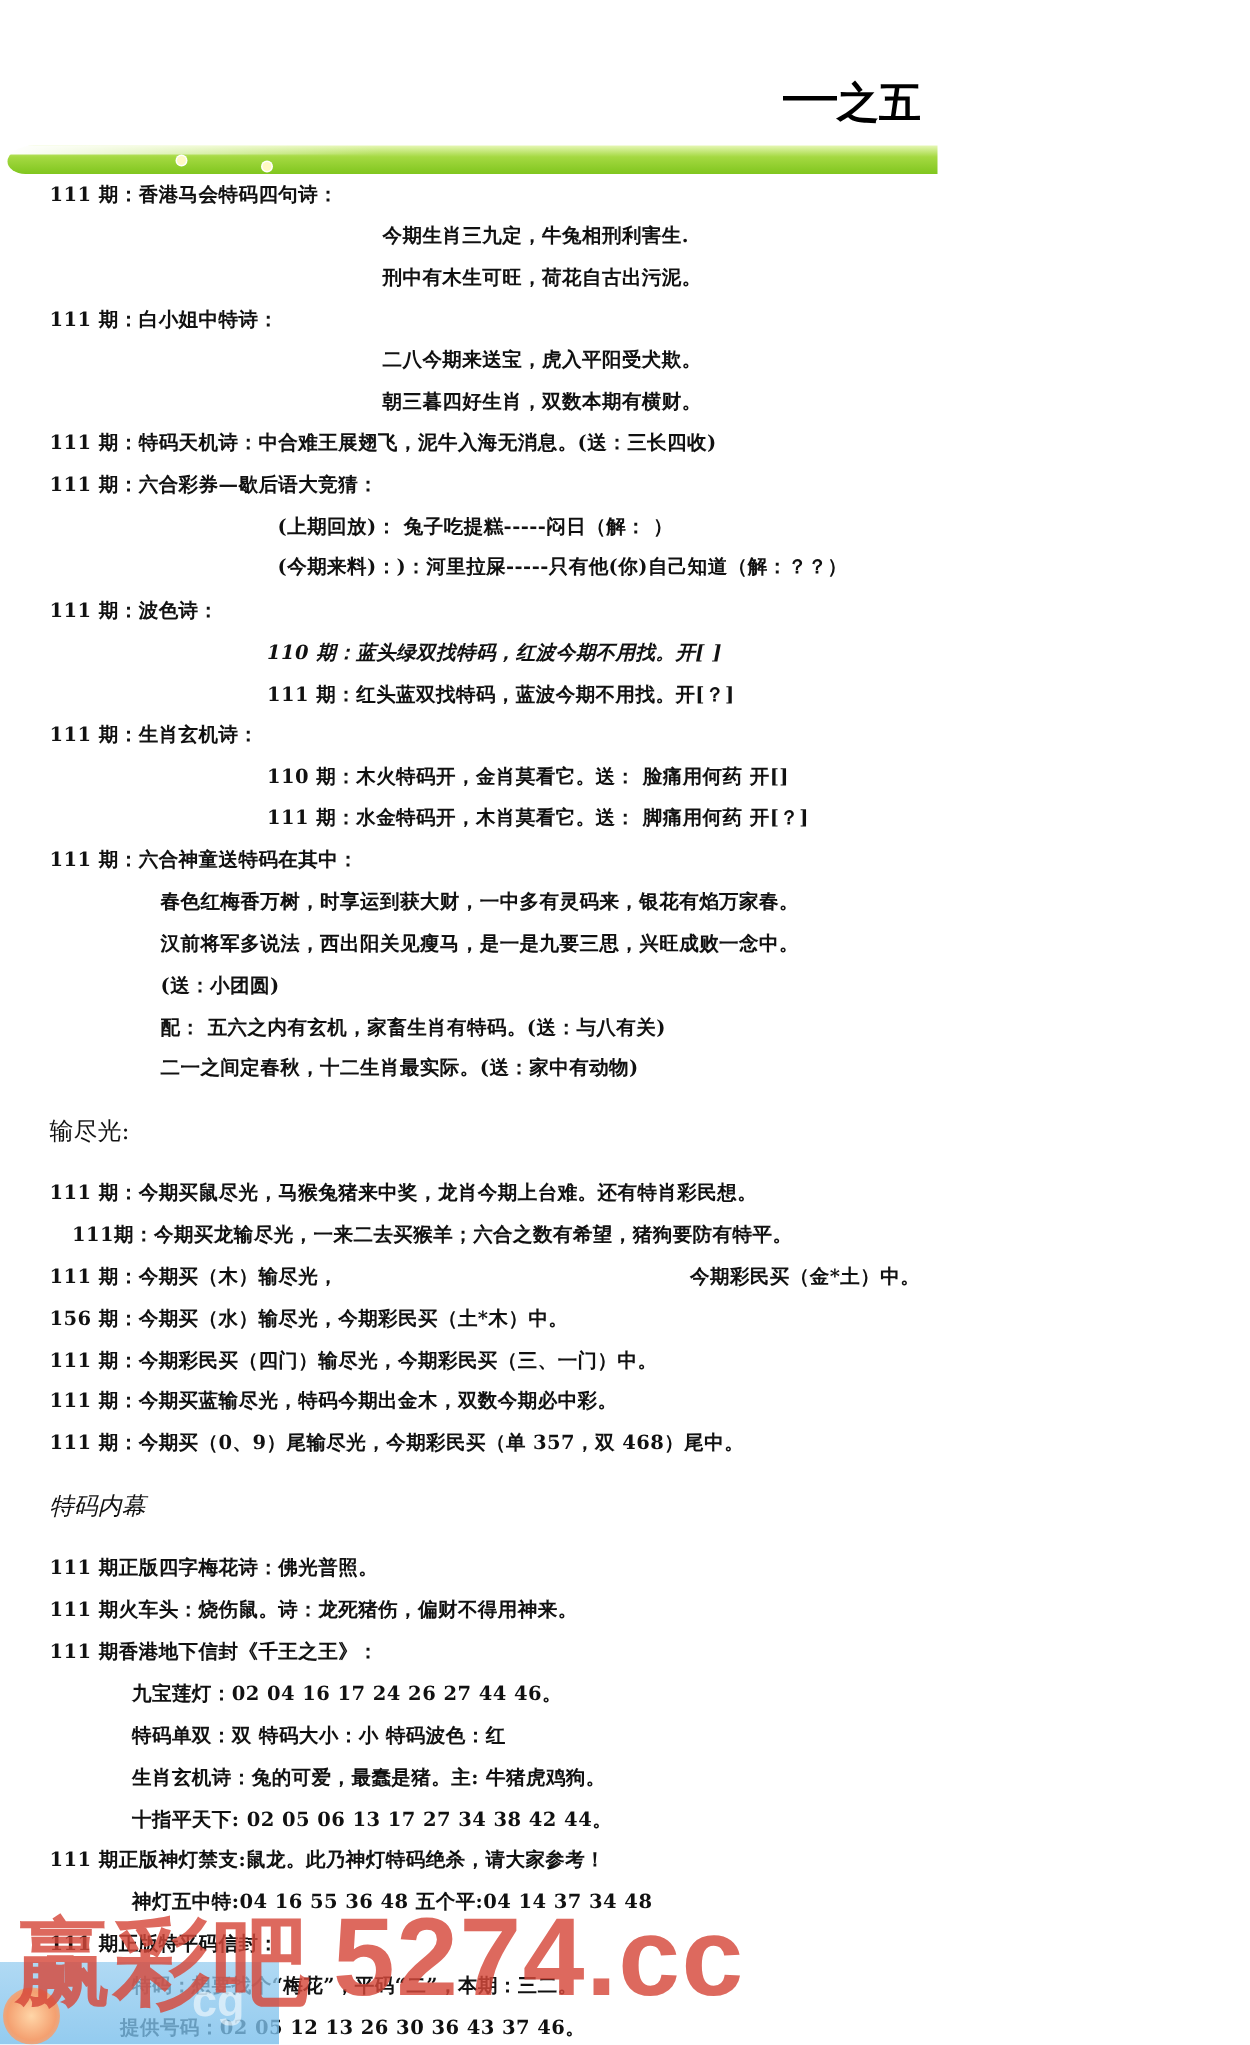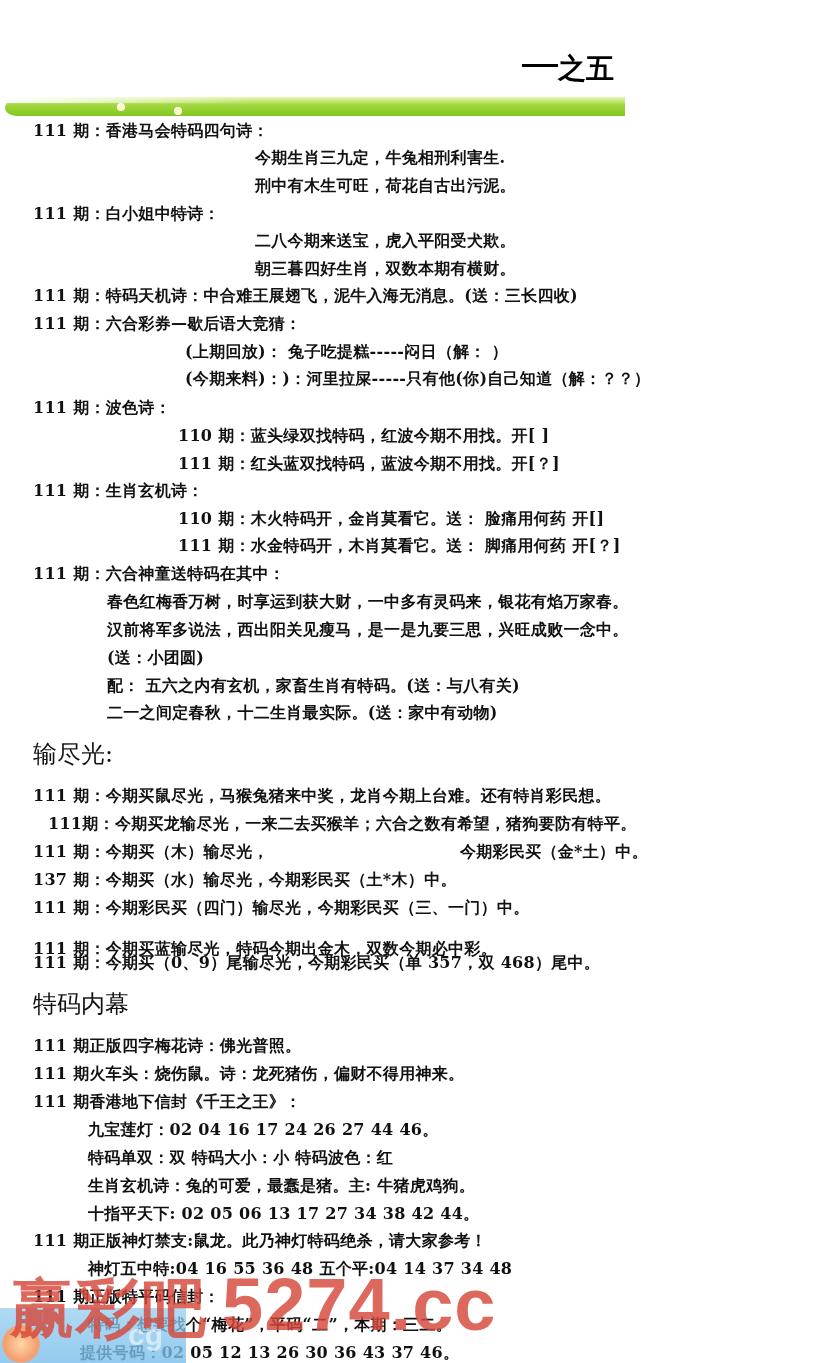--- a/index.html
+++ b/index.html
@@ -22,22 +22,22 @@
   .fineprint { position: absolute; left: 305px; top: 62px; font: 9px "DejaVu Sans", sans-serif; color: #b7b7b7; line-height: 11px; width: 260px; white-space: nowrap; overflow: hidden; }
 
   .grass { position: absolute; left: 5px; top: 97px; width: 620px; height: 19px;
            background: linear-gradient(180deg, #e6f7b5 0%, #a5d942 40%, #80c61e 100%);
            border-radius: 30px 0 0 20px / 18px 0 0 14px; }
   .grass::after { content: ""; position: absolute; left: 0; top: 0; width: 100%; height: 6px; background: linear-gradient(90deg, #fff 0%, rgba(255,255,255,0) 40%); border-radius: 30px 0 0 0; }
   .grass .flower { position: absolute; width: 6px; height: 6px; background: #fff9c4; border-radius: 50%; box-shadow: 0 0 0 1px #fff; }
 
   
   .content { position: absolute; left: 0; top: 118px; width: 833px; }
-  .line { position: absolute; white-space: nowrap; font-size: 16px; font-weight: bold; line-height: 20px; letter-spacing: 0.3px; }
-  .heading { position: absolute; white-space: nowrap; font-size: 24px; font-weight: normal; line-height: 28px; font-family: "DejaVu Serif", serif; }
+  .line { position: absolute; white-space: nowrap; font-size: 13px; font-weight: bold; line-height: 20px; letter-spacing: 0.3px; }
+  .heading { position: absolute; white-space: nowrap; font-size: 16px; font-weight: normal; line-height: 28px; font-family: "DejaVu Serif", serif; }
 
   
   .wm-bar { position: absolute; left: 0; top: 1308px; width: 186px; height: 55px; background: linear-gradient(180deg, rgba(150,205,240,0.75), rgba(120,190,235,0.8)); }
   .wm-circle { position: absolute; left: 2px; top: 1325px; width: 38px; height: 38px; border-radius: 50%; background: radial-gradient(circle, #ffd6a8 0%, #f4a070 60%, rgba(244,160,112,0.4) 100%); }
   .wm-sub { position: absolute; left: 128px; top: 1318px; font: bold 30px "Liberation Sans", sans-serif; color: rgba(255,255,255,0.55); text-align: center; }
   .wm-text { position: absolute; left: 10px; top: 1268px; font: bold 64px "DejaVu Sans", sans-serif; color: rgba(214, 72, 58, 0.82); letter-spacing: 2px; white-space: nowrap; line-height: 1; }
   .wm-text .site { font-family: "Liberation Sans", sans-serif; font-size: 74px; letter-spacing: 1px; margin-left: 14px; }
 </style>
 </head>
 <body>
@@ -62,45 +62,45 @@
   <div class="line" style="left:255px;top:113px;">二八今期来送宝，虎入平阳受犬欺。</div>
   <div class="line" style="left:255px;top:141px;">朝三暮四好生肖，双数本期有横财。</div>
 
   <div class="line" style="left:33px;top:168px;">111 期：特码天机诗：中合难王展翅飞，泥牛入海无消息。(送：三长四收)</div>
 
   <div class="line" style="left:33px;top:196px;">111 期：六合彩券—歇后语大竞猜：</div>
   <div class="line" style="left:185px;top:224px;">(上期回放)：  兔子吃提糕-----闷日（解：  ）</div>
   <div class="line" style="left:185px;top:251px;">(今期来料)：)：河里拉屎-----只有他(你)自己知道（解：？？）</div>
 
   <div class="line" style="left:33px;top:280px;">111 期：波色诗：</div>
-  <div class="line" style="left:178px;top:308px;">110 期：蓝头绿双找特码，红波今期不用找。开[   ]</div>
+  <div class="line" style="left:178px;top:308px;font-style:italic;">110 期：蓝头绿双找特码，红波今期不用找。开[   ]</div>
   <div class="line" style="left:178px;top:336px;">111 期：红头蓝双找特码，蓝波今期不用找。开[？]</div>
 
   <div class="line" style="left:33px;top:363px;">111 期：生肖玄机诗：</div>
   <div class="line" style="left:178px;top:391px;">110 期：木火特码开，金肖莫看它。送：  脸痛用何药      开[]</div>
   <div class="line" style="left:178px;top:418px;">111 期：水金特码开，木肖莫看它。送：  脚痛用何药      开[？]</div>
 
   <div class="line" style="left:33px;top:446px;">111 期：六合神童送特码在其中：</div>
   <div class="line" style="left:107px;top:474px;">春色红梅香万树，时享运到获大财，一中多有灵码来，银花有焰万家春。</div>
   <div class="line" style="left:107px;top:502px;">汉前将军多说法，西出阳关见瘦马，是一是九要三思，兴旺成败一念中。</div>
   <div class="line" style="left:107px;top:530px;">(送：小团圆)</div>
   <div class="line" style="left:107px;top:558px;">配：  五六之内有玄机，家畜生肖有特码。(送：与八有关)</div>
   <div class="line" style="left:107px;top:585px;">二一之间定春秋，十二生肖最实际。(送：家中有动物)</div>
 
   <div class="heading" style="left:33px;top:622px;">输尽光:</div>
   <div class="line" style="left:33px;top:668px;">111 期：今期买鼠尽光，马猴兔猪来中奖，龙肖今期上台难。还有特肖彩民想。</div>
   <div class="line" style="left:48px;top:696px;">111期：今期买龙输尽光，一来二去买猴羊；六合之数有希望，猪狗要防有特平。</div>
   <div class="line" style="left:33px;top:724px;">111 期：今期买（木）输尽光，</div>
   <div class="line" style="left:460px;top:724px;">今期彩民买（金*土）中。</div>
-  <div class="line" style="left:33px;top:752px;">137 期：今期买（水）输尽光，今期彩民买（土*木）中。</div>
+  <div class="line" style="left:33px;top:752px;">156 期：今期买（水）输尽光，今期彩民买（土*木）中。</div>
   <div class="line" style="left:33px;top:780px;">111 期：今期彩民买（四门）输尽光，今期彩民买（三、一门）中。</div>
-  <div class="line" style="left:33px;top:807px;margin-top:14px;">111 期：今期买蓝输尽光，特码今期出金木，双数今期必中彩。</div>
+  <div class="line" style="left:33px;top:807px;">111 期：今期买蓝输尽光，特码今期出金木，双数今期必中彩。</div>
   <div class="line" style="left:33px;top:835px;">111 期：今期买（0、9）尾输尽光，今期彩民买（单 357，双 468）尾中。</div>
 
-  <div class="heading" style="left:33px;top:872px;">特码内幕</div>
+  <div class="heading" style="left:33px;top:872px;font-style:italic;">特码内幕</div>
   <div class="line" style="left:33px;top:918px;">111 期正版四字梅花诗：佛光普照。</div>
   <div class="line" style="left:33px;top:946px;">111 期火车头：烧伤鼠。诗：龙死猪伤，偏财不得用神来。</div>
   <div class="line" style="left:33px;top:974px;">111 期香港地下信封《千王之王》：</div>
   <div class="line" style="left:88px;top:1002px;">九宝莲灯：02 04 16 17 24 26 27 44 46。</div>
   <div class="line" style="left:88px;top:1030px;">特码单双：双  特码大小：小 特码波色：红</div>
   <div class="line" style="left:88px;top:1058px;">生肖玄机诗：兔的可爱，最蠢是猪。主: 牛猪虎鸡狗。</div>
   <div class="line" style="left:88px;top:1086px;">十指平天下: 02 05 06 13 17 27 34 38 42 44。</div>
   <div class="line" style="left:33px;top:1113px;">111 期正版神灯禁支:鼠龙。此乃神灯特码绝杀，请大家参考！</div>
   <div class="line" style="left:88px;top:1141px;">神灯五中特:04 16 55 36 48 五个平:04 14 37 34 48</div>
   <div class="line" style="left:33px;top:1169px;">111 期正版特平码信封：</div>

